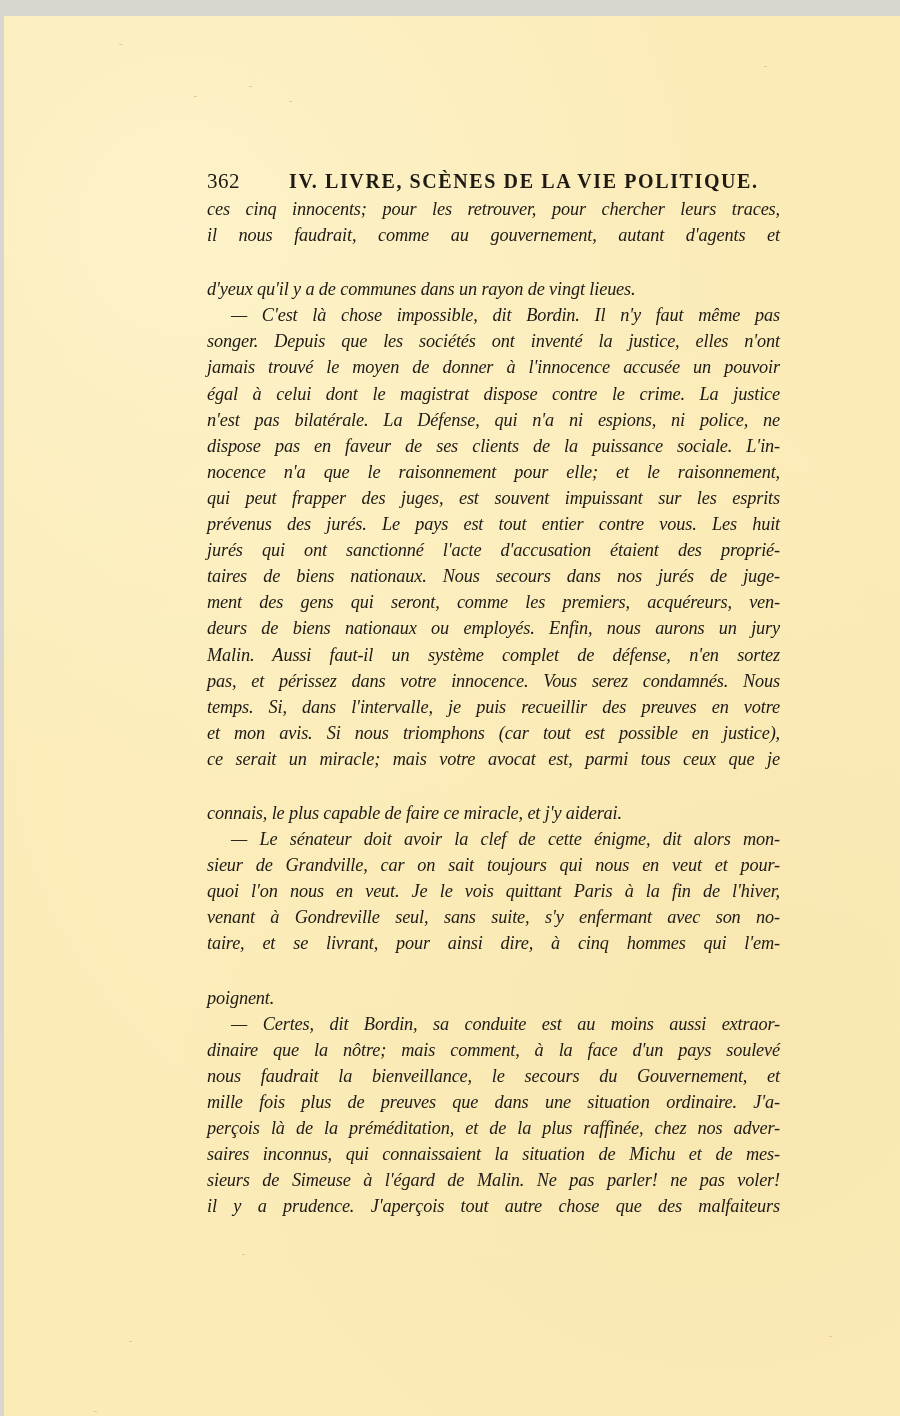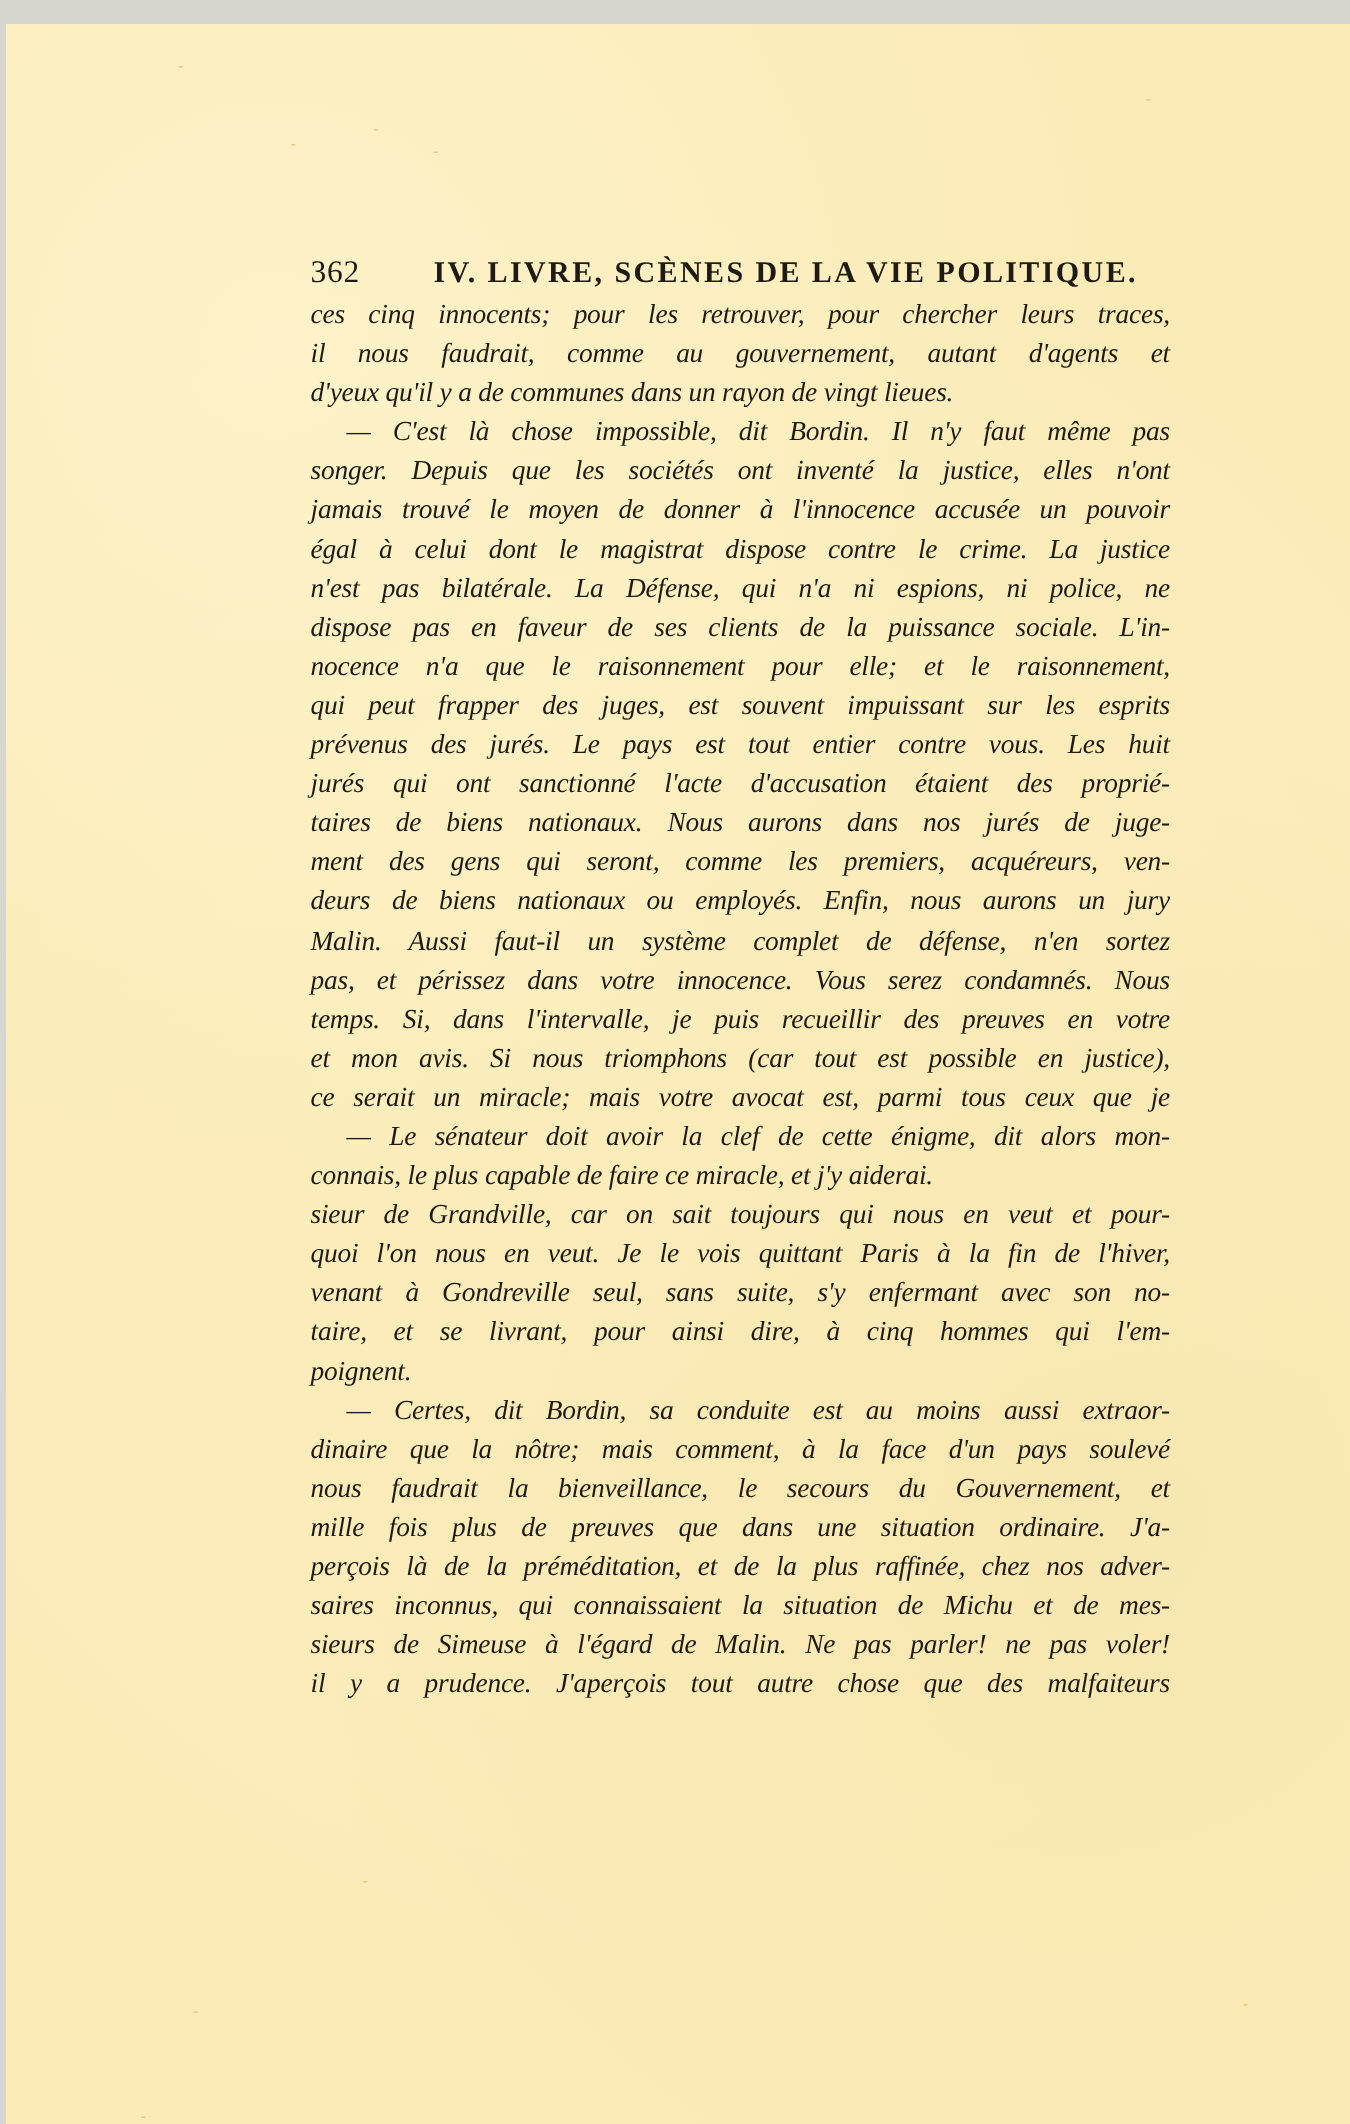--- a/index.html
+++ b/index.html
@@ -65,20 +65,21 @@
     line-height: 26.1px;
     font-size: 18.3px;
     white-space: nowrap;
     text-align: justify;
     text-align-last: justify;
     letter-spacing: -0.15px;
     font-style: italic;
   }
   .line.last {
     text-align-last: left;
+    margin-top: 28px;
   }
   .line.indent {
     padding-left: 24px;
   }
 </style>
 </head>
 <body>
 
 <div class="page">
   <span class="speck" style="left:115px;top:28px;"></span>
@@ -104,30 +105,30 @@
       <div class="line indent">— C'est là chose impossible, dit Bordin. Il n'y faut même pas</div>
       <div class="line">songer. Depuis que les sociétés ont inventé la justice, elles n'ont</div>
       <div class="line">jamais trouvé le moyen de donner à l'innocence accusée un pouvoir</div>
       <div class="line">égal à celui dont le magistrat dispose contre le crime. La justice</div>
       <div class="line">n'est pas bilatérale. La Défense, qui n'a ni espions, ni police, ne</div>
       <div class="line">dispose pas en faveur de ses clients de la puissance sociale. L'in-</div>
       <div class="line">nocence n'a que le raisonnement pour elle; et le raisonnement,</div>
       <div class="line">qui peut frapper des juges, est souvent impuissant sur les esprits</div>
       <div class="line">prévenus des jurés. Le pays est tout entier contre vous. Les huit</div>
       <div class="line">jurés qui ont sanctionné l'acte d'accusation étaient des proprié-</div>
-      <div class="line">taires de biens nationaux. Nous aurons dans nos jurés de juge-</div>
+      <div class="line">taires de biens nationaux. Nous secours dans nos jurés de juge-</div>
       <div class="line">ment des gens qui seront, comme les premiers, acquéreurs, ven-</div>
       <div class="line">deurs de biens nationaux ou employés. Enfin, nous aurons un jury</div>
       <div class="line">Malin. Aussi faut-il un système complet de défense, n'en sortez</div>
       <div class="line">pas, et périssez dans votre innocence. Vous serez condamnés. Nous</div>
       <div class="line">temps. Si, dans l'intervalle, je puis recueillir des preuves en votre</div>
       <div class="line">et mon avis. Si nous triomphons (car tout est possible en justice),</div>
       <div class="line">ce serait un miracle; mais votre avocat est, parmi tous ceux que je</div>
+      <div class="line last">connais, le plus capable de faire ce miracle, et j'y aiderai.</div>
       <div class="line indent">— Le sénateur doit avoir la clef de cette énigme, dit alors mon-</div>
-      <div class="line last">connais, le plus capable de faire ce miracle, et j'y aiderai.</div>
       <div class="line">sieur de Grandville, car on sait toujours qui nous en veut et pour-</div>
       <div class="line">quoi l'on nous en veut. Je le vois quittant Paris à la fin de l'hiver,</div>
       <div class="line">venant à Gondreville seul, sans suite, s'y enfermant avec son no-</div>
       <div class="line">taire, et se livrant, pour ainsi dire, à cinq hommes qui l'em-</div>
       <div class="line last">poignent.</div>
       <div class="line indent">— Certes, dit Bordin, sa conduite est au moins aussi extraor-</div>
       <div class="line">dinaire que la nôtre; mais comment, à la face d'un pays soulevé</div>
       <div class="line">nous faudrait la bienveillance, le secours du Gouvernement, et</div>
       <div class="line">mille fois plus de preuves que dans une situation ordinaire. J'a-</div>
       <div class="line">perçois là de la préméditation, et de la plus raffinée, chez nos adver-</div>

